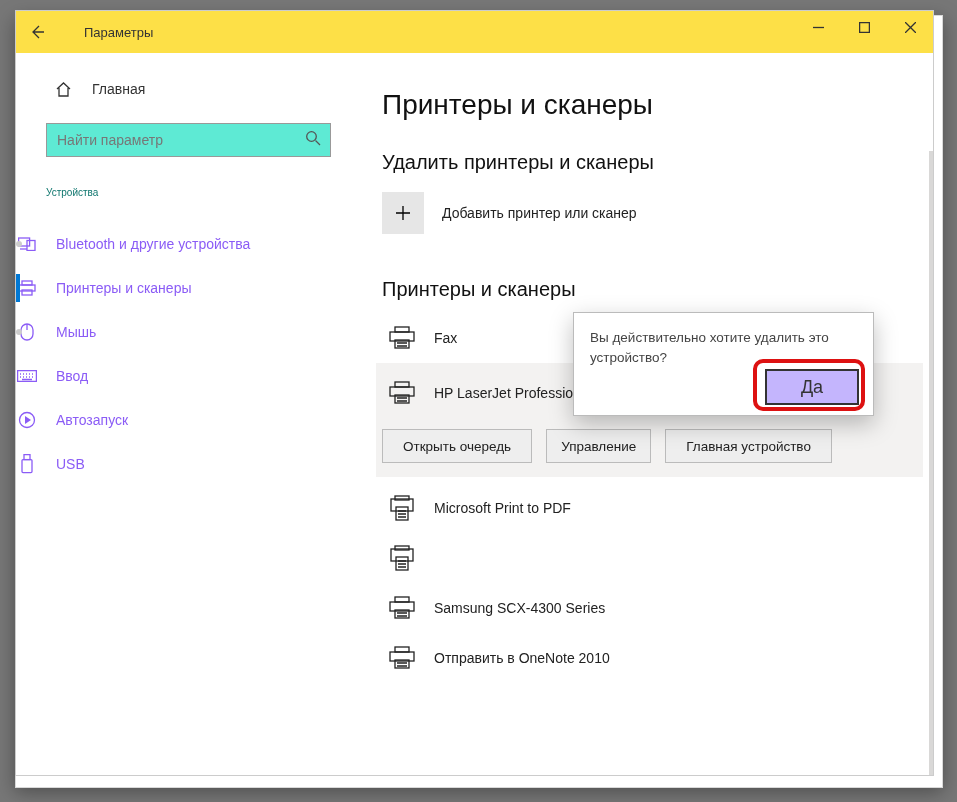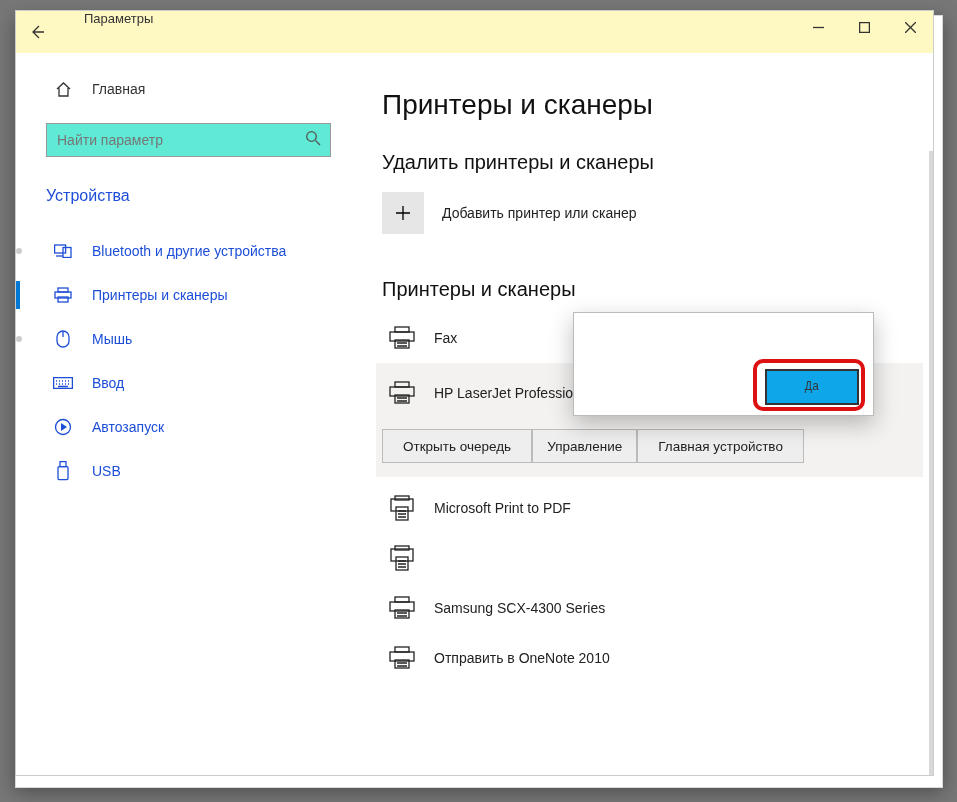--- a/index.html
+++ b/index.html
@@ -24,22 +24,22 @@
     left: 15px; top: 10px;
     width: 917px; height: 764px;
     background: #fff;
     border: 1px solid rgba(0,0,0,0.2);
     overflow: hidden;
   }
   
   .titlebar {
     position: absolute;
     left:0; top:0; right:0; height:42px;
-    display:flex; align-items:flex-start;
-    background:#fef9c3;
+    display:flex; align-items:center;
+    background:#fde047;
   }
   .back-btn {
     width:42px; height:42px; display:flex; align-items:center; justify-content:center;
     color:#333;
   }
   .app-title { font-size:13px; color:#333; margin-left:26px; }
   .win-controls { position:absolute; right:0; top:0; display:flex; }
   .win-btn { width:46px; height:32px; display:flex; align-items:center; justify-content:center; color:#333; }
   .win-btn svg { display:block; }
 
@@ -58,26 +58,26 @@
   .search-input {
     width:100%; height:34px; box-sizing:border-box;
     border:1px solid #999; padding:0 36px 0 10px; font-size:14px;
     color:#666; background:#5eead4; outline:none;
   }
   .search-input::placeholder { color:#777; }
   .search-icon {
     position:absolute; right:10px; top:7px; color:#555;
   }
   .category-label {
-    margin:30px 0 0 30px; font-size:16px; font-weight:400; color:#1d4ed8;
+    margin:30px 0 0 30px; font-size:10px; font-weight:400; color:#0f766e;
   }
   .nav-list { margin-top:24px; }
   .nav-item {
     display:flex; align-items:center;
-    height:44px; padding-left:36px; color:#1d4ed8; font-size:14px;
+    height:44px; color:#8b5cf6; font-size:14px;
     position:relative;
   }
   .nav-item.selected::before {
     content:""; position:absolute; left:0; top:8px; bottom:8px; width:4px;
     background:#0078d4;
   }
   .nav-item .icon {
     width:22px; display:flex; justify-content:center; margin-right:18px;
   }
   .left-edge-dot {
@@ -107,43 +107,43 @@
   .printer-item {
     display:flex; align-items:center; height:50px; padding-left:6px;
     font-size:14px; color:#222;
   }
   .printer-item .icon { width:40px; display:flex; justify-content:center; margin-right:12px; }
   .printer-item.selected {
     background:#f3f2f1; height:60px;
   }
   .actions-row {
     background:#f3f2f1; padding:6px 6px 14px 6px;
-    display:flex; gap:0; margin-bottom:6px;align-items:flex-end;
+    display:flex; gap:14px; margin-bottom:6px;align-items:flex-end;
   }
   .action-btn {
     border:1px solid #bbb; background:#eee; height:34px;
     font-size:13.5px; color:#222; cursor:default;
     padding:0 14px;
   }
   .action-btn.wide { padding:0 20px; }
 
   
   .confirm-popup {
     position:absolute; left:573px; top:312px; width:299px; height:102px;
     background:#fff; border:1px solid #bbb;
     box-shadow:0 8px 22px rgba(0,0,0,0.25);
 }
   .confirm-text {
     position:absolute; left:16px; top:15px; right:16px;
     font-size:13.5px; color:#444; line-height:1.45;
   }
   .confirm-btn {
     position:absolute; right:14px; bottom:10px;
-    width:90px; height:32px; background:#0ea5e9; color:#333; border:2px solid #333;
-    display:flex; align-items:center; justify-content:center; font-size:12px;font-family:Liberation Mono, monospace;
+    width:90px; height:32px; background:#c4b5fd; color:#333; border:2px solid #333;
+    display:flex; align-items:center; justify-content:center; font-size:18px;
   }
   .highlight-ring {
     position:absolute; right:8px; bottom:4px;
     width:104px; height:44px; border:4px solid #d11; border-radius:10px;
     pointer-events:none;
   }
 
   .scrolltrack {
     position:absolute; right:0; top:140px; bottom:0; width:4px;
     background:#d9d8d7;
@@ -362,15 +362,16 @@
         </span>
         <span>Отправить в OneNote 2010</span>
       </div>
     </div>
   </div>
 
   <div class="scrolltrack"></div>
 </div>
 
 <div class="confirm-popup">
+  <div class="confirm-text">Вы действительно хотите удалить это устройство?</div>
   <div class="confirm-btn">Да</div>
   <div class="highlight-ring"></div>
 </div>
 
 </body></html>

